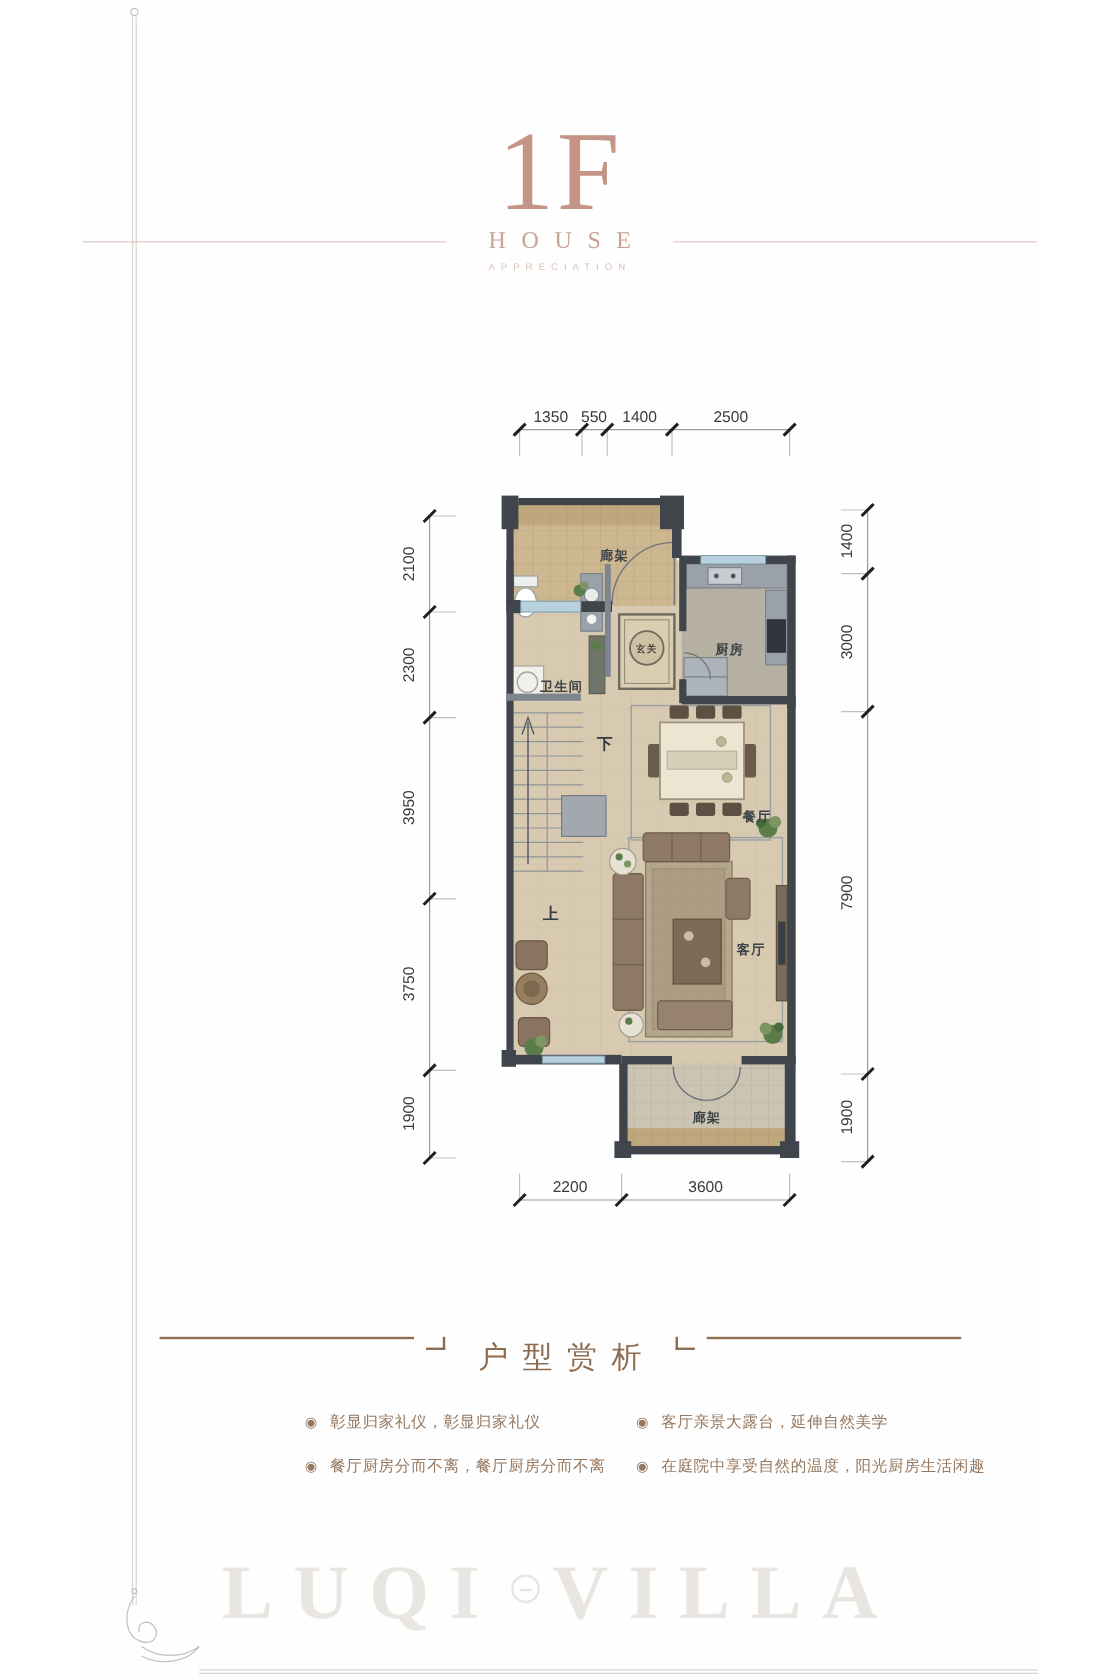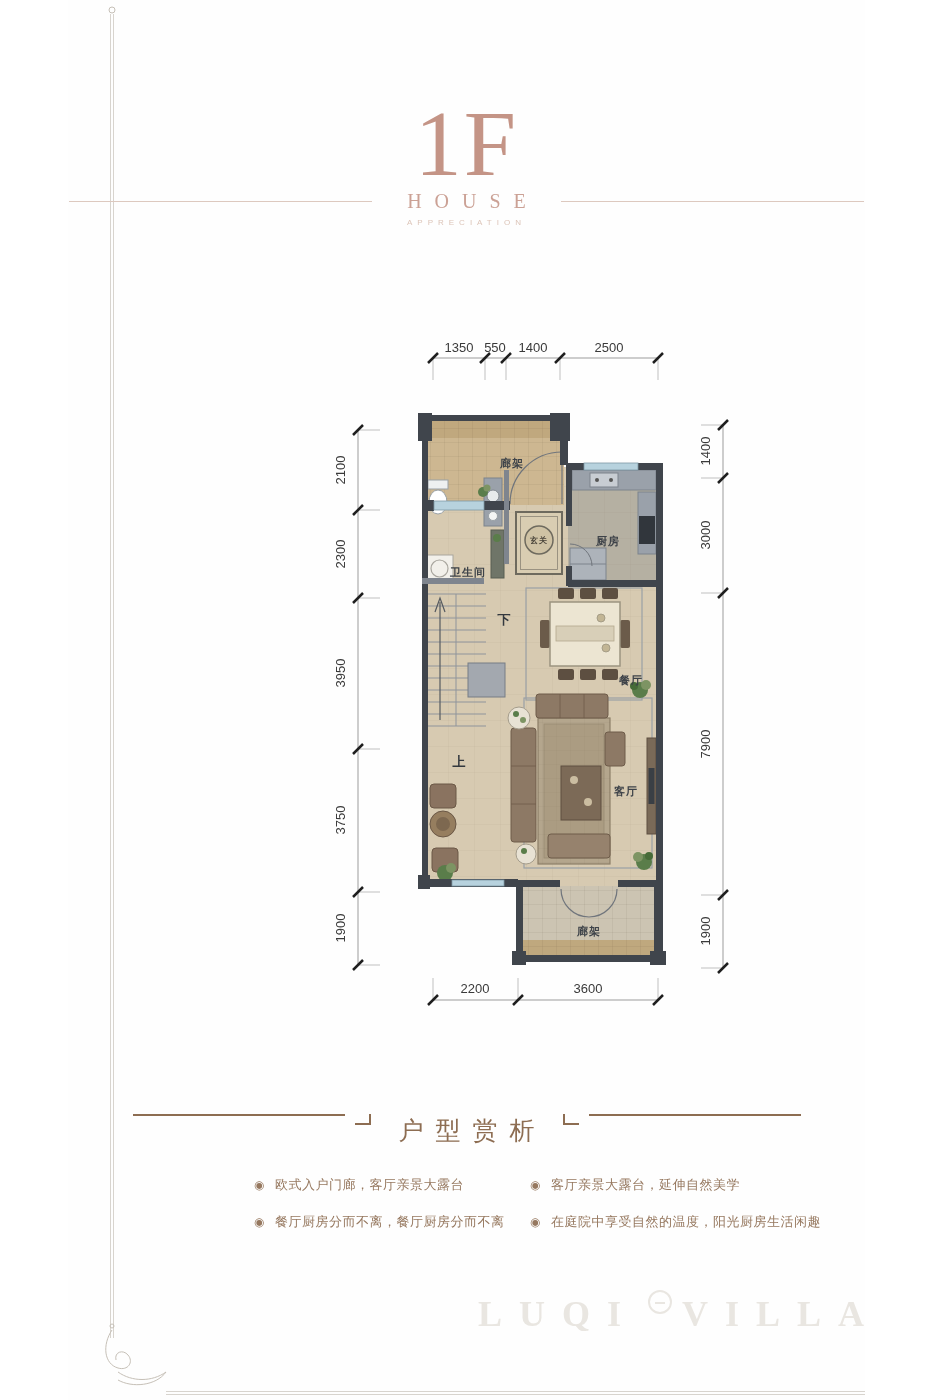--- a/index.html
+++ b/index.html
@@ -38,22 +38,22 @@
   .analysis-line{width:212px;height:2px;background:var(--heading-brown);}
   .hook{width:16px;height:11px;}
   .hook-l{border-right:2px solid var(--heading-brown);border-bottom:2px solid var(--heading-brown);margin-left:-6px;}
   .hook-r{border-left:2px solid var(--heading-brown);border-bottom:2px solid var(--heading-brown);margin-right:-6px;}
   .analysis-heading{font-family:"Liberation Serif",serif;font-size:25px;color:var(--heading-brown);letter-spacing:12px;text-indent:12px;white-space:nowrap;}
   .bullets{position:absolute;top:1176px;left:186px;width:585px;display:grid;grid-template-columns:262px 1fr;column-gap:14px;row-gap:19px;}
   .bullet{display:flex;align-items:flex-start;gap:10px;font-size:13px;color:var(--bullet-brown);letter-spacing:0.5px;line-height:1.4;}
   .bullet .glyph{font-size:12px;line-height:1.5;color:var(--bullet-brown);}
 
   
-  .watermark{position:absolute;top:1290px;left:16px;width:100%;text-align:right;
-    font-family:"Liberation Serif",serif;font-size:36px;font-weight:bold;color:#e9e6e1;letter-spacing:17px;white-space:nowrap;}
+  .watermark{position:absolute;top:1290px;left:0;width:100%;text-align:center;
+    font-family:"Liberation Serif",serif;font-size:64px;font-weight:bold;color:#e9e6e1;letter-spacing:17px;white-space:nowrap;}
   .watermark .emblem{display:inline-block;width:24px;height:24px;border:2px solid #e9e6e1;border-radius:50%;
     vertical-align:12px;margin:0 10px;position:relative;}
   .watermark .emblem::after{content:"";position:absolute;left:5px;top:10px;width:10px;height:2px;background:#e9e6e1;}
 
   
   .frame{position:absolute;inset:0;pointer-events:none;}
 </style>
 </head>
 <body>
 
@@ -398,21 +398,21 @@
     <div class="analysis-line"></div>
     <div class="hook hook-l"></div>
     <div class="analysis-heading">户型赏析</div>
     <div class="hook hook-r"></div>
     <div class="analysis-line"></div>
   </div>
 
   <div class="bullets">
     <div class="bullet">
       <span class="glyph">◉</span>
-      <span>欧式入户门廊，客厅亲景大露台</span>
+      <span>彰显归家礼仪，彰显归家礼仪</span>
     </div>
     <div class="bullet">
       <span class="glyph">◉</span>
       <span>客厅亲景大露台，延伸自然美学</span>
     </div>
     <div class="bullet">
       <span class="glyph">◉</span>
       <span>餐厅厨房分而不离，餐厅厨房分而不离</span>
     </div>
     <div class="bullet">

